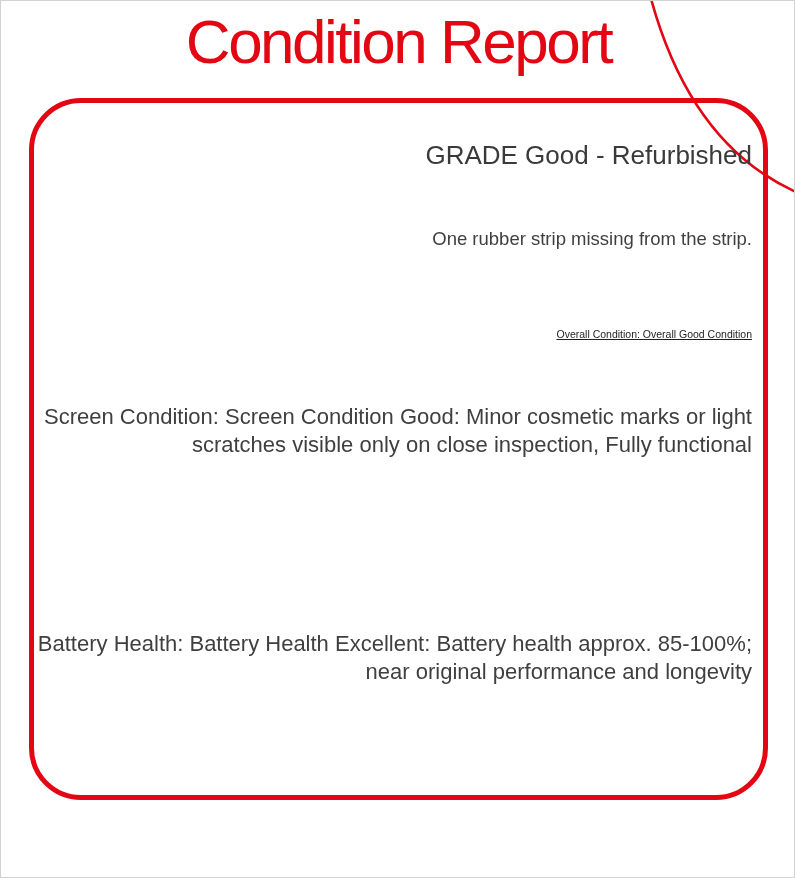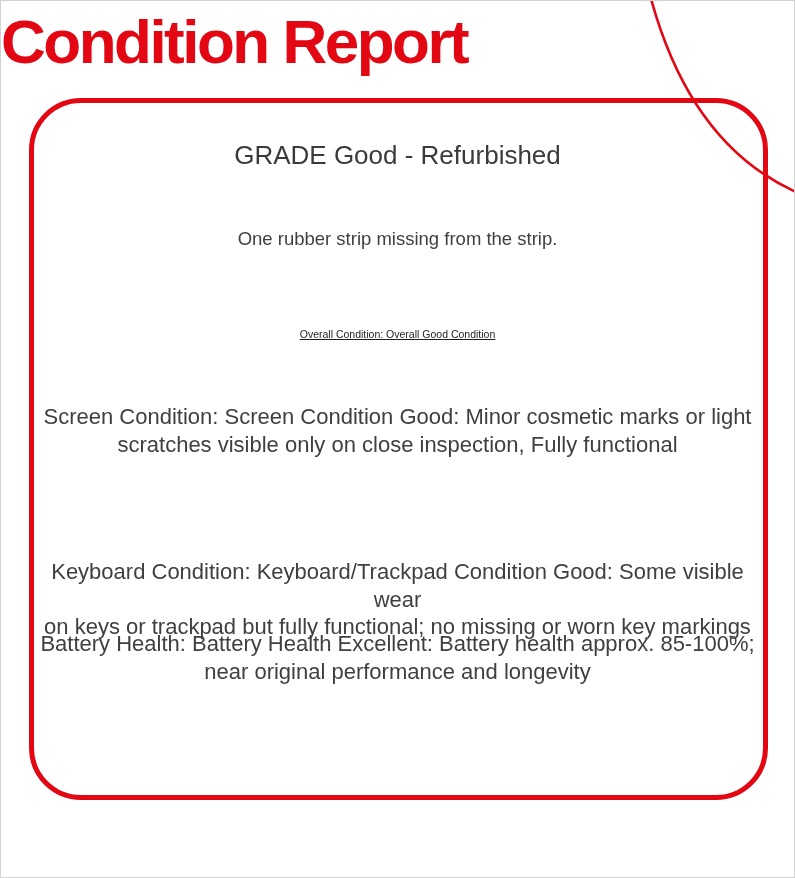--- a/index.html
+++ b/index.html
@@ -16,23 +16,24 @@
     border: 1px solid #d2d2d2;
     background: #ffffff;
     overflow: hidden;
   }
   .report-title {
     position: absolute;
     top: 6px;
     left: 0;
     width: 795px;
     margin: 0;
+    text-align: center;
     font-size: 62px;
     line-height: 70px;
-    font-weight: 700;
+    font-weight: 400;
     letter-spacing: -2.5px;
     color: var(--brand-red, #e30613);
   }
   .swoosh-svg {
     position: absolute;
     top: 0;
     left: 0;
     width: 795px;
     height: 878px;
     pointer-events: none;
@@ -43,24 +44,24 @@
     left: 28px;
     width: 739px;
     height: 702px;
     box-sizing: border-box;
     border: 5px solid var(--brand-red, #e30613);
     border-radius: 52px;
     background: transparent;
   }
   .text-block {
     position: absolute;
-    left: 27px;
+    left: 12px;
     width: 739px;
     margin: 0;
-    text-align: center;
+    text-align: right;
     color: var(--body-text, #3f3f3f);
     white-space: pre-line;
   }
   .grade-heading {
     top: 137px;
     font-size: 26px;
     line-height: 34px;
     color: #3a3a3a;
   }
   .condition-note {
@@ -100,19 +101,17 @@
   <p class="text-block grade-heading">GRADE Good - Refurbished</p>
 
   <p class="text-block condition-note">One rubber strip missing from the strip.</p>
 
   <p class="text-block overall-condition">Overall Condition: Overall Good Condition</p>
 
   <p class="text-block section section-screen">Screen Condition: Screen Condition Good: Minor cosmetic marks or light
 scratches visible only on close inspection, Fully functional</p>
 
 
-  <p class="text-block section section-keyboard">Keyboard Condition: Keyboard/Trackpad Condition Good: Some visible wear
-on keys or trackpad but fully functional; no missing or worn key markings</p>
 
   <p class="text-block section section-battery">Battery Health: Battery Health Excellent: Battery health approx. 85-100%;
 near original performance and longevity</p>
 
 </div>
 
 </body></html>

